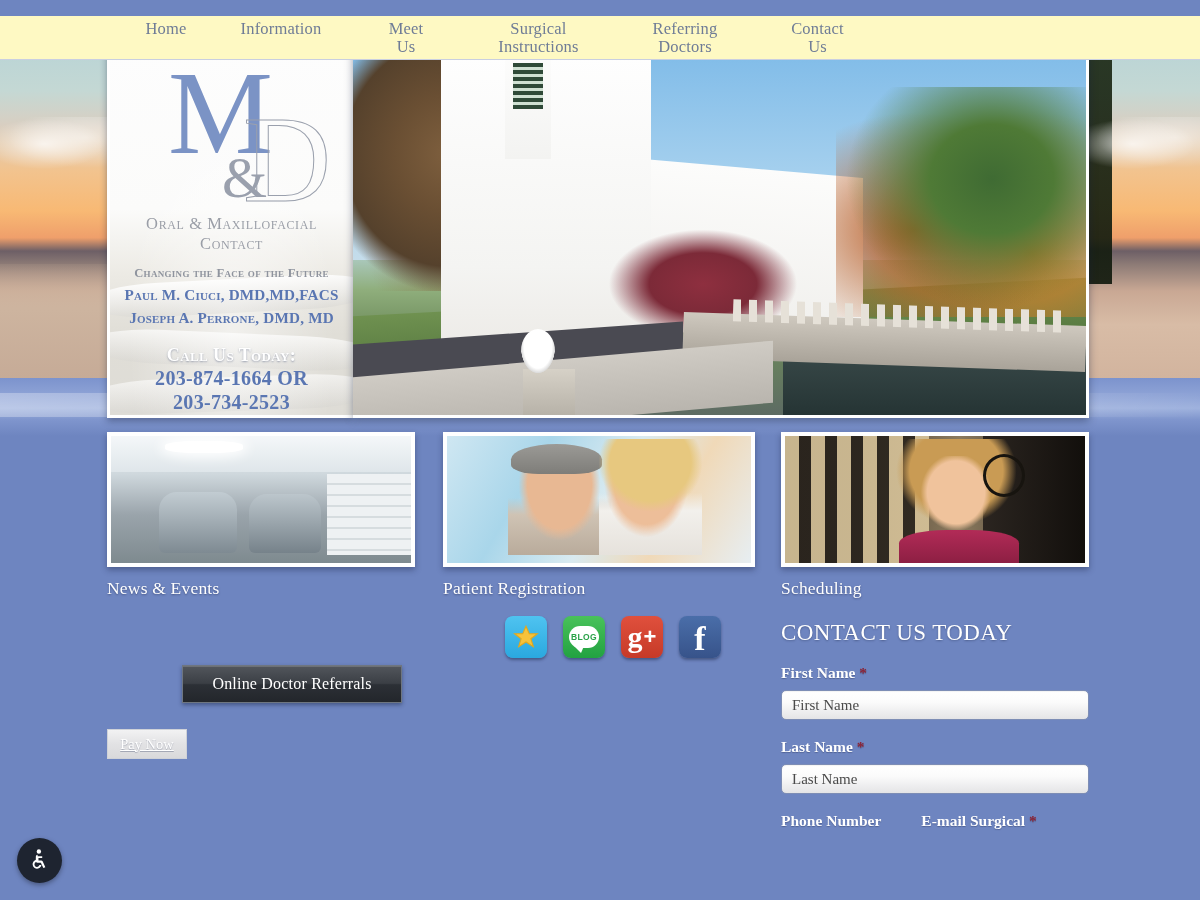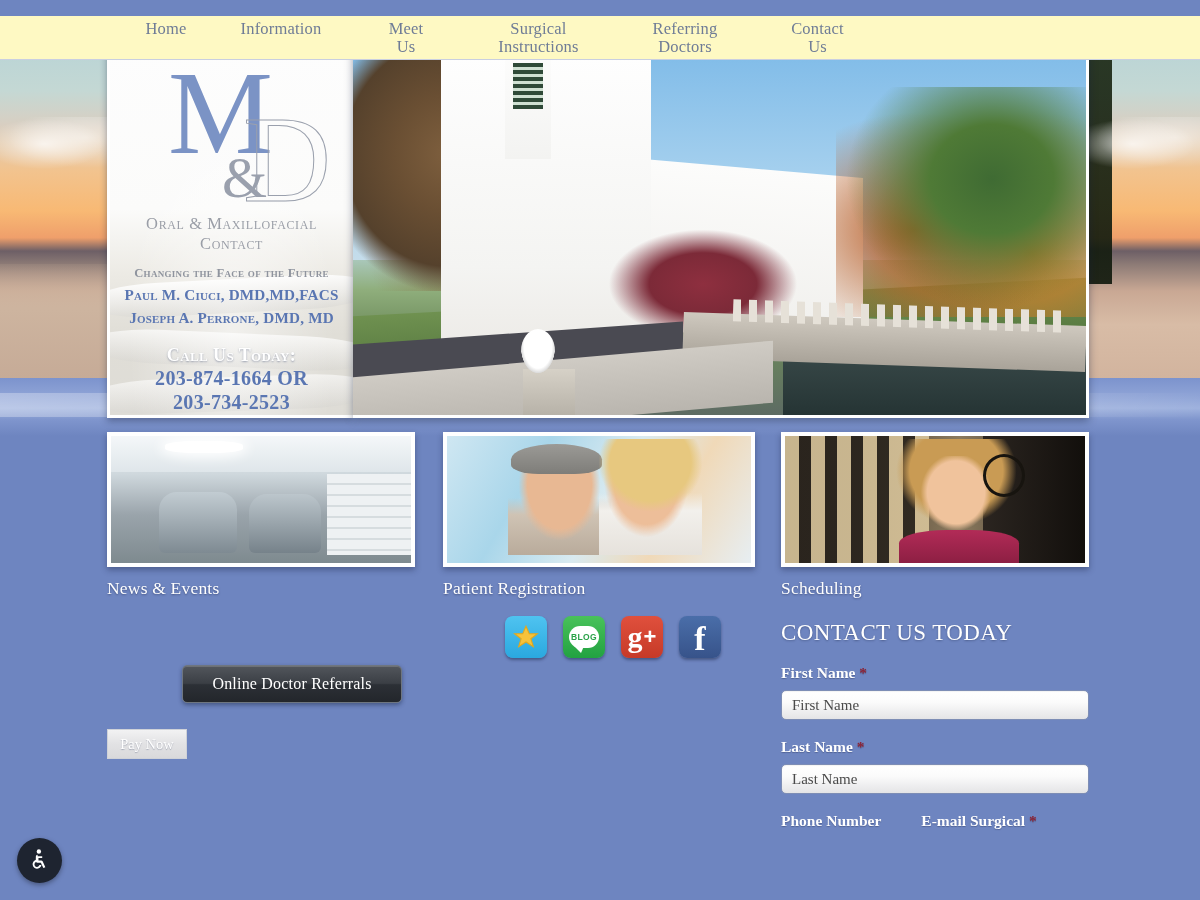--- a/index.html
+++ b/index.html
@@ -252,32 +252,33 @@
   .gplus-p { color:#fff; font-size:22px; font-weight:700; font-family:"Liberation Sans",sans-serif; line-height:1; }
   .fb-f {
     font-family:"Liberation Serif", serif; font-size: 34px; font-weight:700;
     color:#fff; line-height:.9; margin-top:4px;
   }
 
   
   #btn-referrals {
     position:absolute; left: 182px; top: 665px; width: 220px; height: 38px; z-index: 14;
     background: linear-gradient(to bottom,#52565c 0%, #3b3f45 48%, #2c3036 52%, #23262b 100%);
-    border: 1px solid #6e7681; border-radius: 5px;
+    border: 1px solid #6e7681; border-radius: 0;
     box-shadow: 0 2px 4px rgba(20,30,60,.45), inset 0 1px 0 rgba(255,255,255,.16);
     color:#fff; font-size: 16px; cursor:pointer;
     display:flex; align-items:center; justify-content:center; letter-spacing:.2px;
   }
   #btn-paynow {
     position:absolute; left: 107px; top: 729px; width: 80px; height: 30px; z-index: 14;
     background: linear-gradient(to bottom,#f2f2f3 0%,#e2e2e4 50%,#d9d9db 100%);
     border: 1px solid #cfd2d8;
     color:#ffffff; font-size: 14.5px; cursor:pointer;
     display:flex; align-items:center; justify-content:center;
     text-shadow: 0 1px 1px rgba(150,155,170,.8);
+    text-decoration: underline;
   }
 
   
   #contact { position:absolute; left: 781px; top: 620px; width: 312px; z-index: 14; }
   #contact h2 {
     color:#ffffff; font-size: 23px; font-weight:400; letter-spacing:.4px;
     text-shadow: 0 1px 2px rgba(40,50,85,.45);
   }
   .step { color:#c3cfe8; font-size: 12.5px; letter-spacing:1.1px; margin: 7px 0 0 12px; }
   .flabel {

